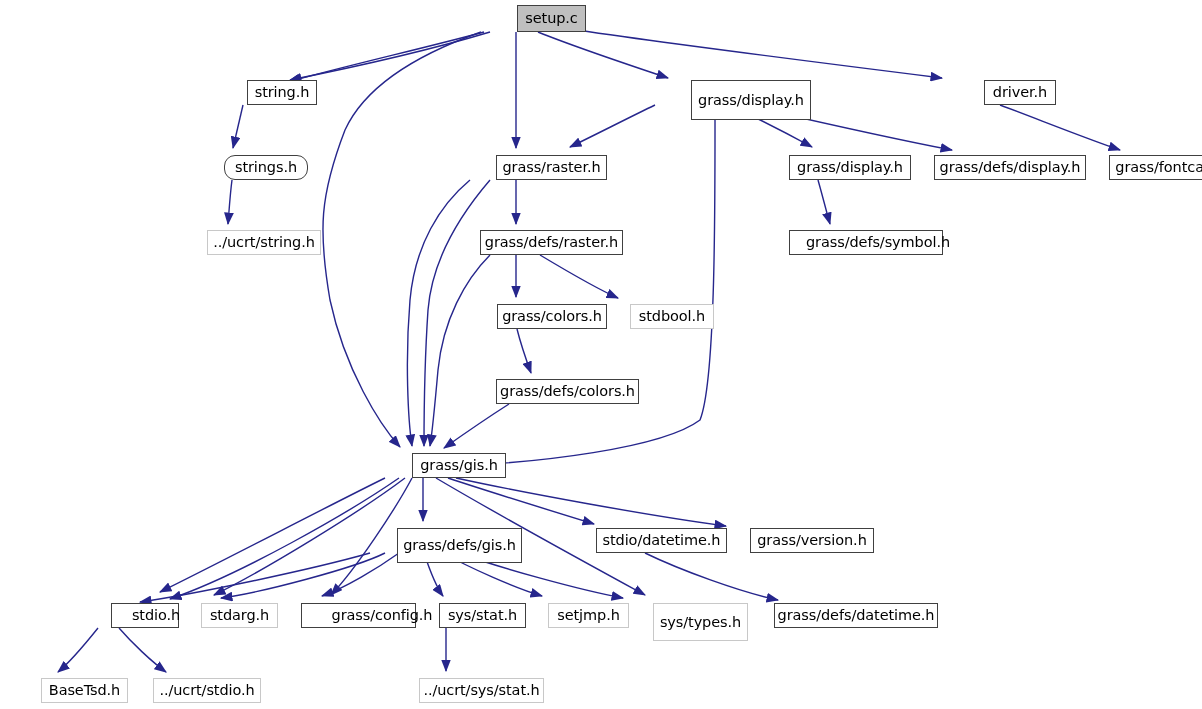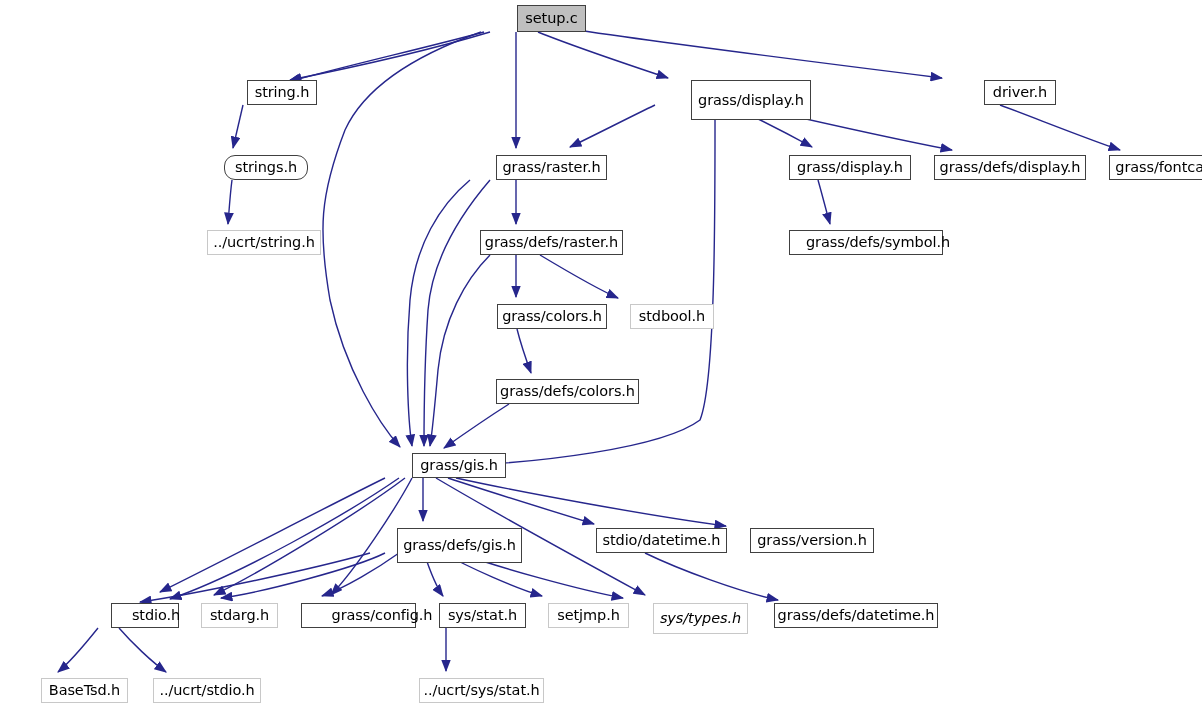--- a/index.html
+++ b/index.html
@@ -171,21 +171,21 @@
       </div>
       <div class="gnode kind-local" style="left: 265px; top: 603px; width: 115px; height: 25px; padding-left: 47px;">
         <span class="gnode-label">grass/config.h</span>
       </div>
       <div class="gnode kind-local" style="left: 403px; top: 603px; width: 87px; height: 25px;">
         <span class="gnode-label">sys/stat.h</span>
       </div>
       <div class="gnode kind-system" style="left: 512px; top: 603px; width: 81px; height: 25px;">
         <span class="gnode-label">setjmp.h</span>
       </div>
-      <div class="gnode kind-system" style="left: 617px; top: 603px; width: 95px; height: 31px; font-style: italic;">
+      <div class="gnode kind-system" style="left: 617px; top: 603px; width: 95px; height: 38px;">
         <span class="gnode-label">sys/types.h</span>
       </div>
       <div class="gnode kind-local" style="left: 738px; top: 603px; width: 164px; height: 25px;">
         <span class="gnode-label">grass/defs/datetime.h</span>
       </div>
       <div class="gnode kind-system" style="left: 5px; top: 678px; width: 87px; height: 25px;">
         <span class="gnode-label">BaseTsd.h</span>
       </div>
       <div class="gnode kind-system" style="left: 117px; top: 678px; width: 108px; height: 25px;">
         <span class="gnode-label">../ucrt/stdio.h</span>

